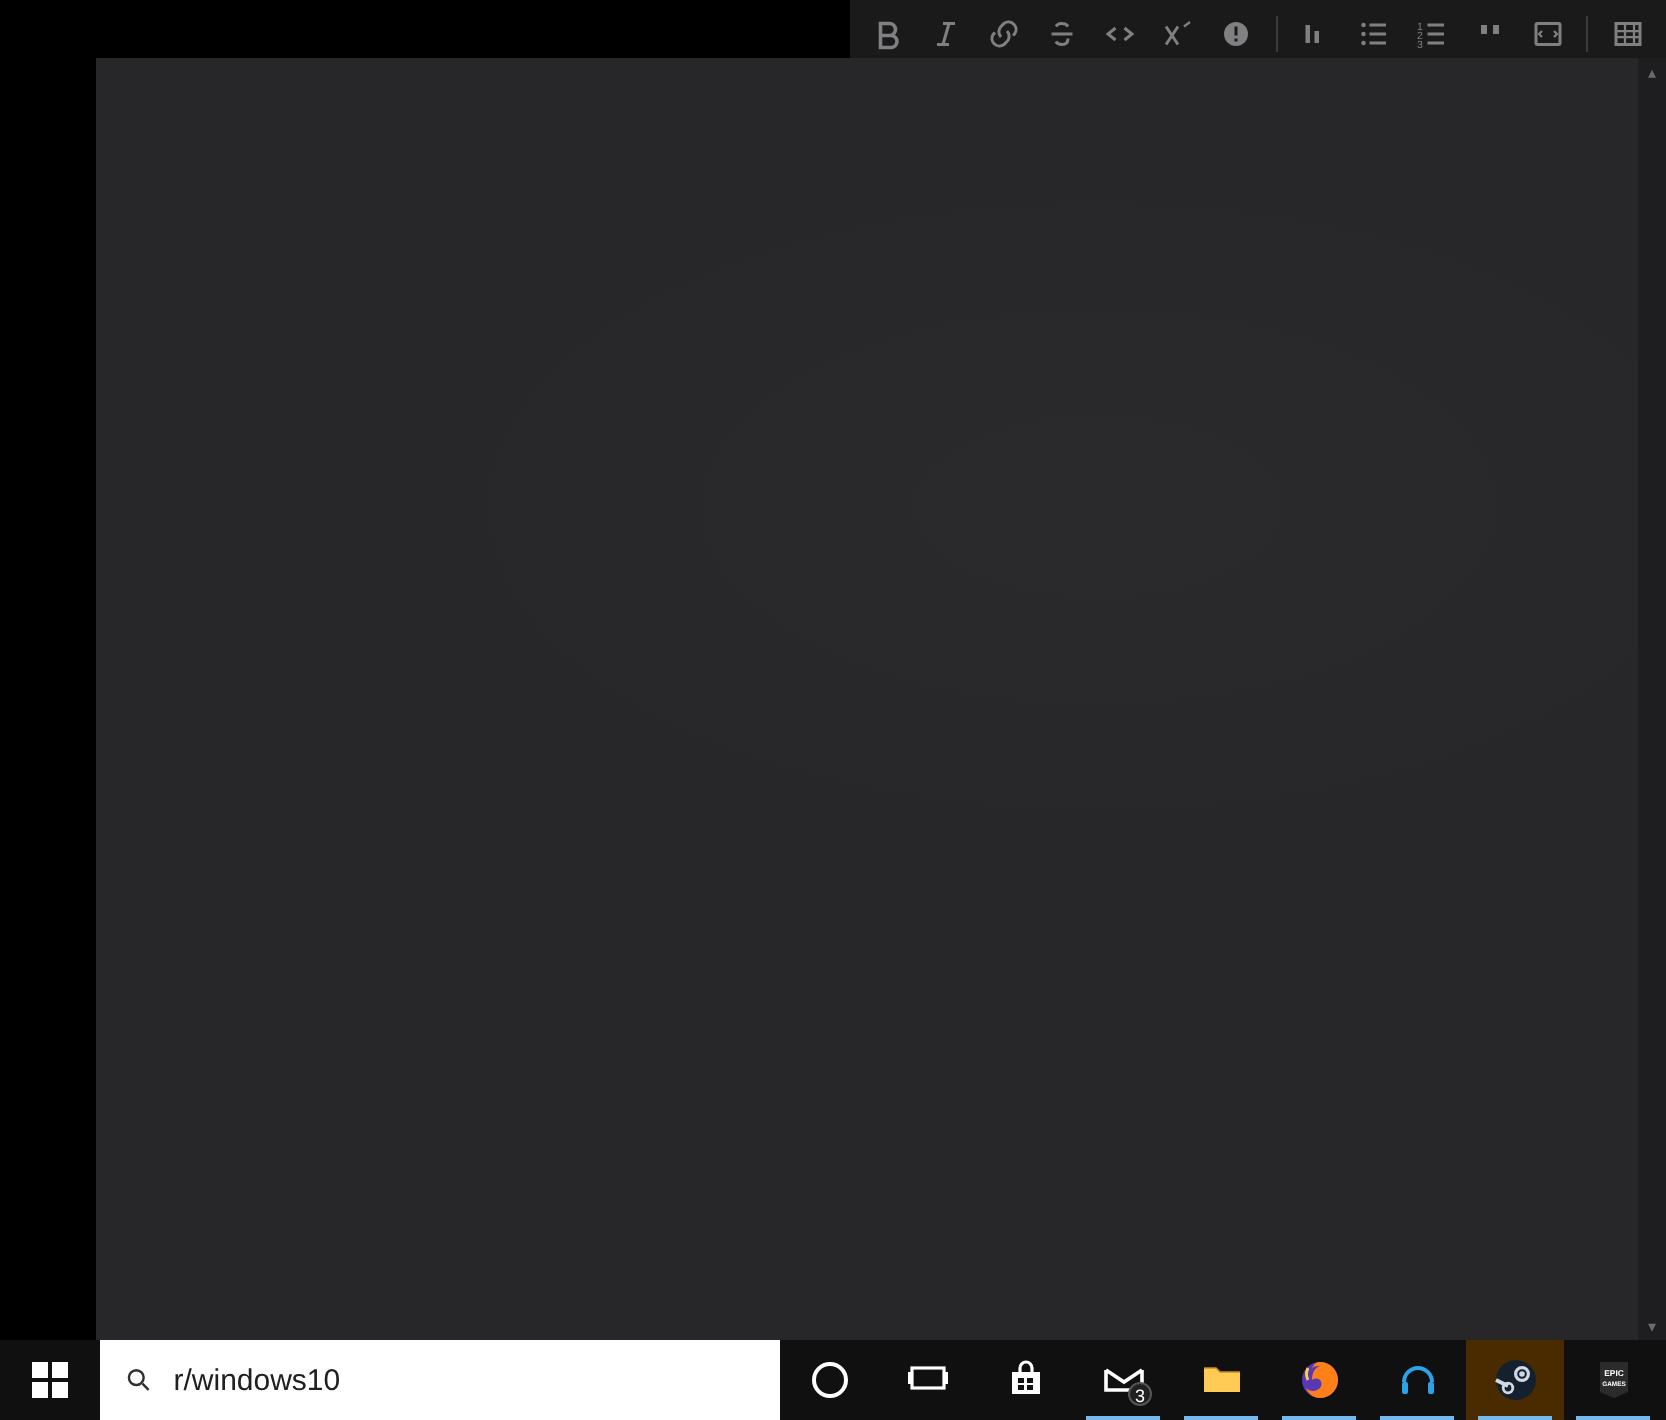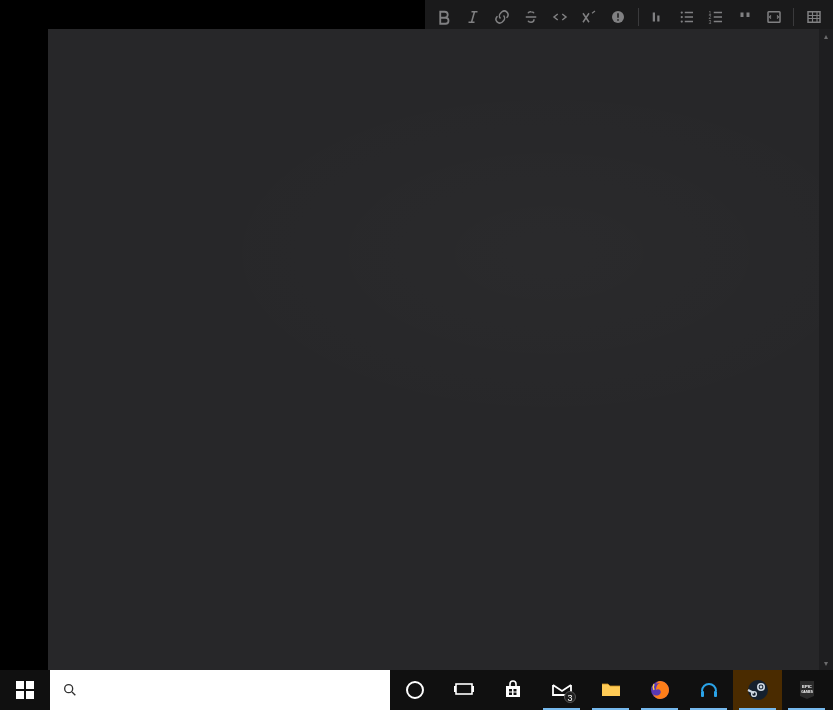--- a/index.html
+++ b/index.html
@@ -202,20 +202,21 @@
           <span></span>
           <span></span>
       </div>
     </div>
 
     <div class="search-box">
       <svg viewBox="0 0 24 24">
           <circle cx="10" cy="10" r="6"></circle>
           <path d="M20 20l-5-5"></path>
         </svg>
+      <input class="search-input" placeholder="Type here to search" value="r/windows10" style="">
     </div>
 
     <div class="task-icons">
       <div class="ticon" title="Cortana">
         <svg viewBox="0 0 24 24">
             <circle cx="12" cy="12" r="8" fill="none" stroke="#ffffff" stroke-width="2"></circle>
           </svg>
       </div>
       <div class="ticon" title="Task View">
         <svg viewBox="0 0 24 24">

